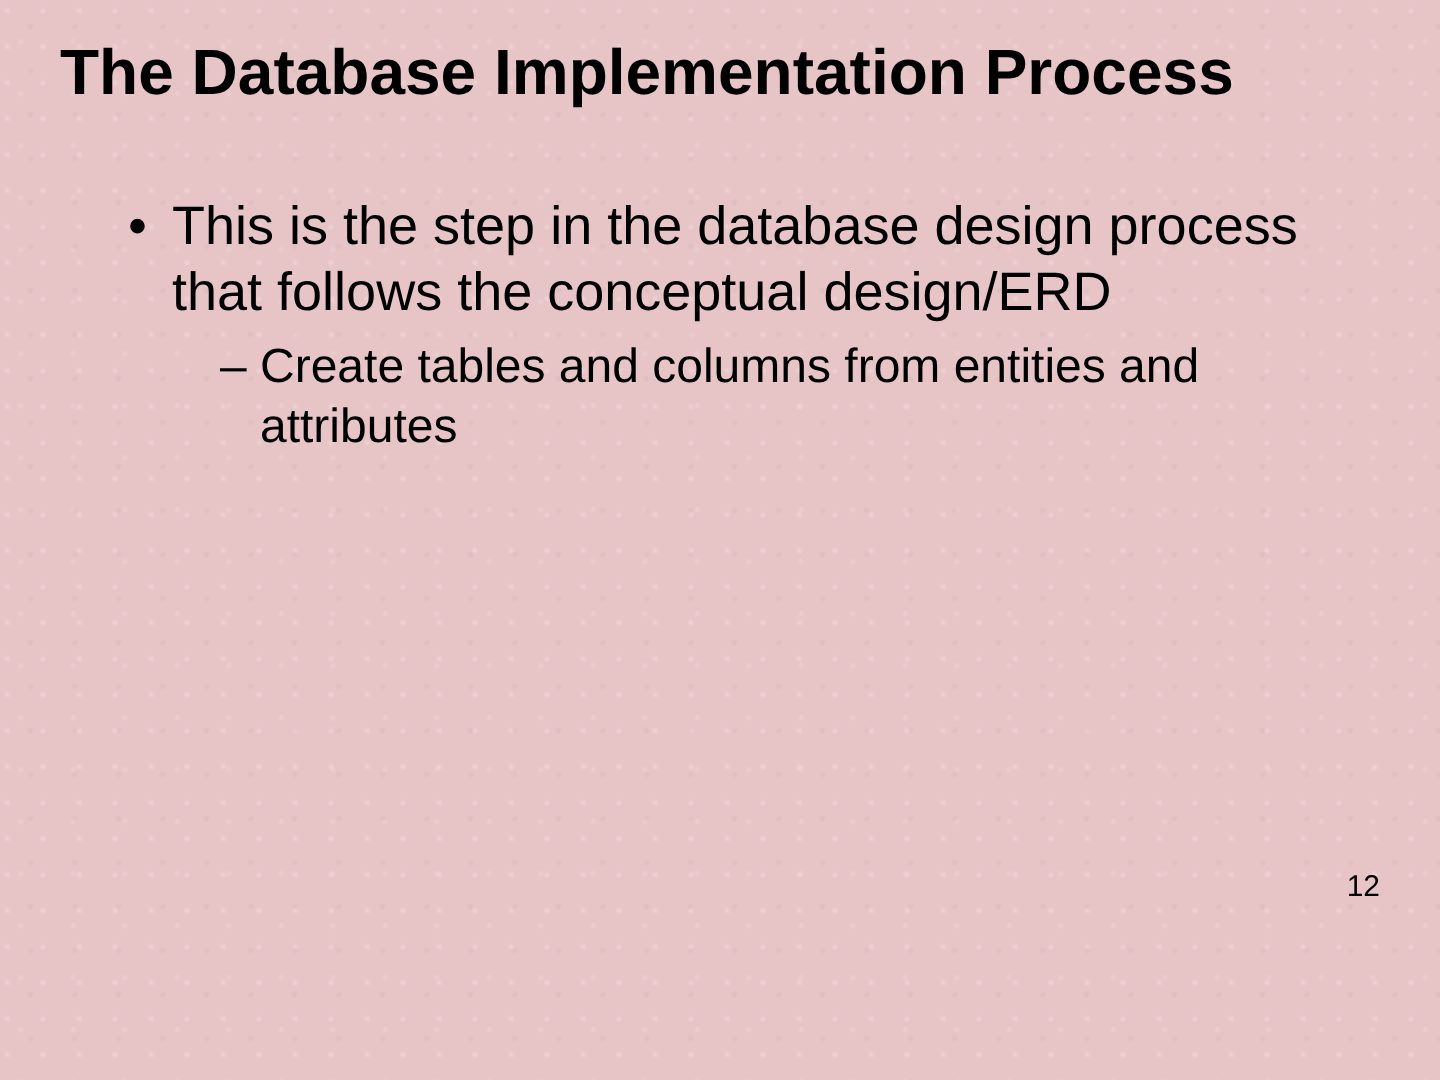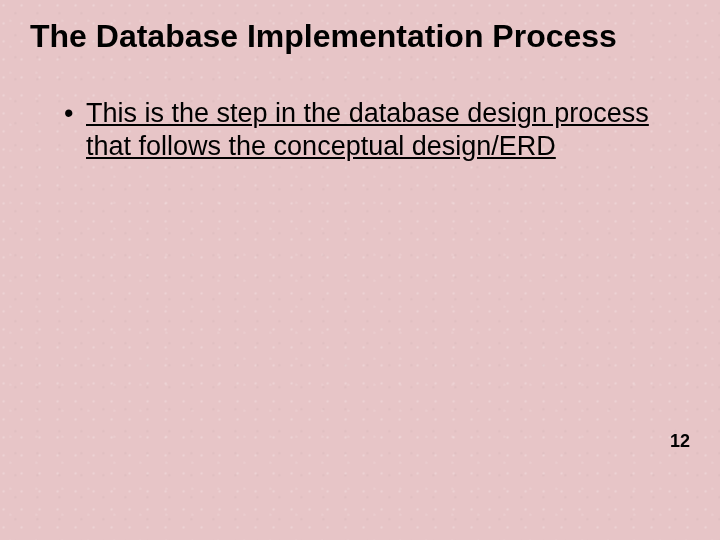--- a/index.html
+++ b/index.html
@@ -38,21 +38,20 @@
     list-style: none;
     padding: 0 0 0 34px;
     margin: 0;
   }
   ul.level1 > li {
     position: relative;
     font-size: 27px;
     line-height: 1.22;
     padding-left: 22px;
     margin-bottom: 14px;
-    text-decoration: underline;
   }
   ul.level1 > li::before {
     content: "•";
     position: absolute;
     left: 0;
     top: 0;
     font-size: 27px;
   }
   ul.level2 {
     list-style: none;
@@ -69,33 +68,33 @@
   ul.level2 > li::before {
     content: "–";
     position: absolute;
     left: 0;
     top: 0;
   }
   .pagenum {
     position: absolute;
     right: 30px;
     bottom: 20px;
-    font-size: 18px;
+    font-size: 15px;
     color: #000;
-    font-weight: bold;
   }
 </style>
 </head>
 <body>
 
 <div class="slide">
   <h1 class="title">The Database Implementation Process</h1>
 
   <ul class="level1">
     <li>
       <span>This is the step in the database design process that follows the conceptual design/ERD</span>
       <ul class="level2">
+        <li><span>Create tables and columns from entities and attributes</span></li>
       </ul>
     </li>
   </ul>
 
   <div class="pagenum">12</div>
 </div>
 
 </body></html>

